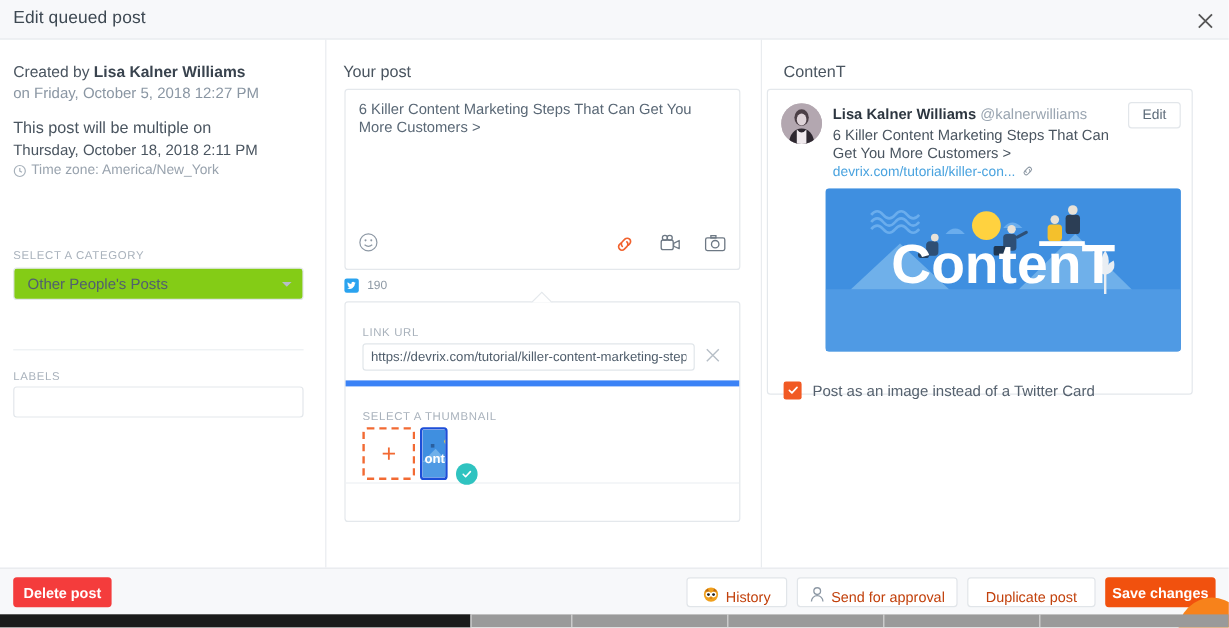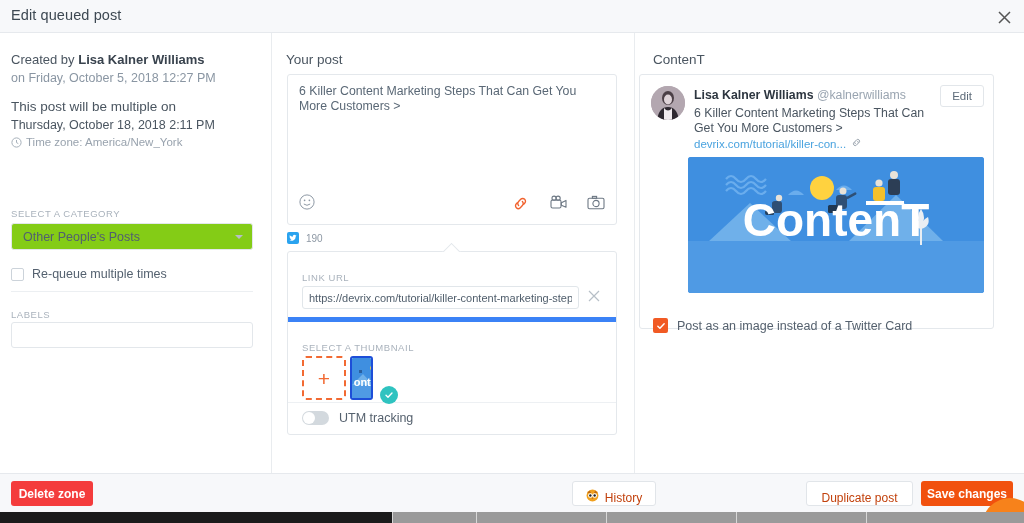--- a/index.html
+++ b/index.html
@@ -308,24 +308,20 @@
       </span>
       <span>Time zone: America/New_York</span>
     </div>
 
     <div class="field-label lbl-category">SELECT A CATEGORY</div>
     <div class="select-box">
       <span class="val">Other People's Posts</span>
       <span class="caret"></span>
     </div>
 
-    <div class="requeue-row">
-      <span class="cbox"></span>
-      <span class="txt">Re-queue multiple times</span>
-    </div>
 
     <div class="hdiv"></div>
 
     <div class="field-label lbl-labels">LABELS</div>
     <div class="labels-box"></div>
   </div>
 
   <div class="mid-panel">
     <div class="panel-head">Your post</div>
 
@@ -404,26 +400,20 @@
             <text x="20" y="28" font-family="Liberation Sans, sans-serif" font-size="11" font-weight="bold" fill="#fff" text-anchor="middle">ontenT</text>
           </svg>
         </div>
         <span class="thumb-check">
           <svg width="10" height="10" viewBox="0 0 12 12">
             <path d="M2.4 6.3 L4.8 8.7 L9.6 3.6" stroke="#fff" stroke-width="1.6" fill="none" stroke-linecap="round" stroke-linejoin="round"></path>
           </svg>
         </span>
       </div>
 
-      <div class="lc-sec s3">
-        <div class="utm-row">
-          <span class="toggle"></span>
-          <span class="txt">UTM tracking</span>
-        </div>
-      </div>
     </div>
   </div>
 
   <div class="right-panel">
     <div class="prev-head">ContenT</div>
 
     <div class="tweet-card">
       <div class="avatar">
         <svg width="34" height="34" viewBox="0 0 34 34">
           <rect width="34" height="34" fill="#b3a7b0"></rect>
@@ -507,38 +497,47 @@
           <svg width="10" height="10" viewBox="0 0 12 12">
             <path d="M2.2 6.3 L4.7 8.8 L9.8 3.4" stroke="#fff" stroke-width="1.7" fill="none" stroke-linecap="round" stroke-linejoin="round"></path>
           </svg>
         </span>
       </span>
       <span class="txt">Post as an image instead of a Twitter Card</span>
     </div>
   </div>
 
   <div class="footer">
-    <div class="btn btn-delete">Delete zone</div>
+    <div class="btn btn-delete">Delete post</div>
 
     <div class="btn btn-ghost btn-history">
       <span>
         <svg width="13" height="13" viewBox="0 0 14 14">
           <circle cx="7" cy="7" r="6.4" fill="#f0a01e"></circle>
           <path d="M1.2 4.2 L4 1.6 L5.4 4.2 Z" fill="#c06a10"></path>
           <path d="M12.8 4.2 L10 1.6 L8.6 4.2 Z" fill="#c06a10"></path>
           <circle cx="4.7" cy="7" r="2.5" fill="#fff"></circle>
           <circle cx="9.3" cy="7" r="2.5" fill="#fff"></circle>
           <circle cx="4.7" cy="7" r="1.3" fill="#222"></circle>
           <circle cx="9.3" cy="7" r="1.3" fill="#222"></circle>
           <path d="M7 9 L5.9 10.6 L8.1 10.6 Z" fill="#c06a10"></path>
         </svg>
       </span>
       <span>History</span>
     </div>
 
+    <div class="btn btn-ghost btn-approval">
+      <span>
+        <svg width="12" height="13" viewBox="0 0 12 13">
+          <circle cx="6" cy="3.6" r="2.8" fill="none" stroke="#8e99a5" stroke-width="1.1"></circle>
+          <path d="M1.2 12.2 a4.8 4.8 0 0 1 9.6 0" fill="none" stroke="#8e99a5" stroke-width="1.1"></path>
+        </svg>
+      </span>
+      <span>Send for approval</span>
+    </div>
 
     <div class="btn btn-ghost btn-duplicate">Duplicate post</div>
     <div class="btn btn-save">Save changes</div>
   </div>
 
   <div class="chat-bubble"></div>
   <div class="bg-strip">
     <div class="dark"></div>
     <div class="sep" style="left:392px"></div>
     <div class="sep" style="left:476px"></div>

